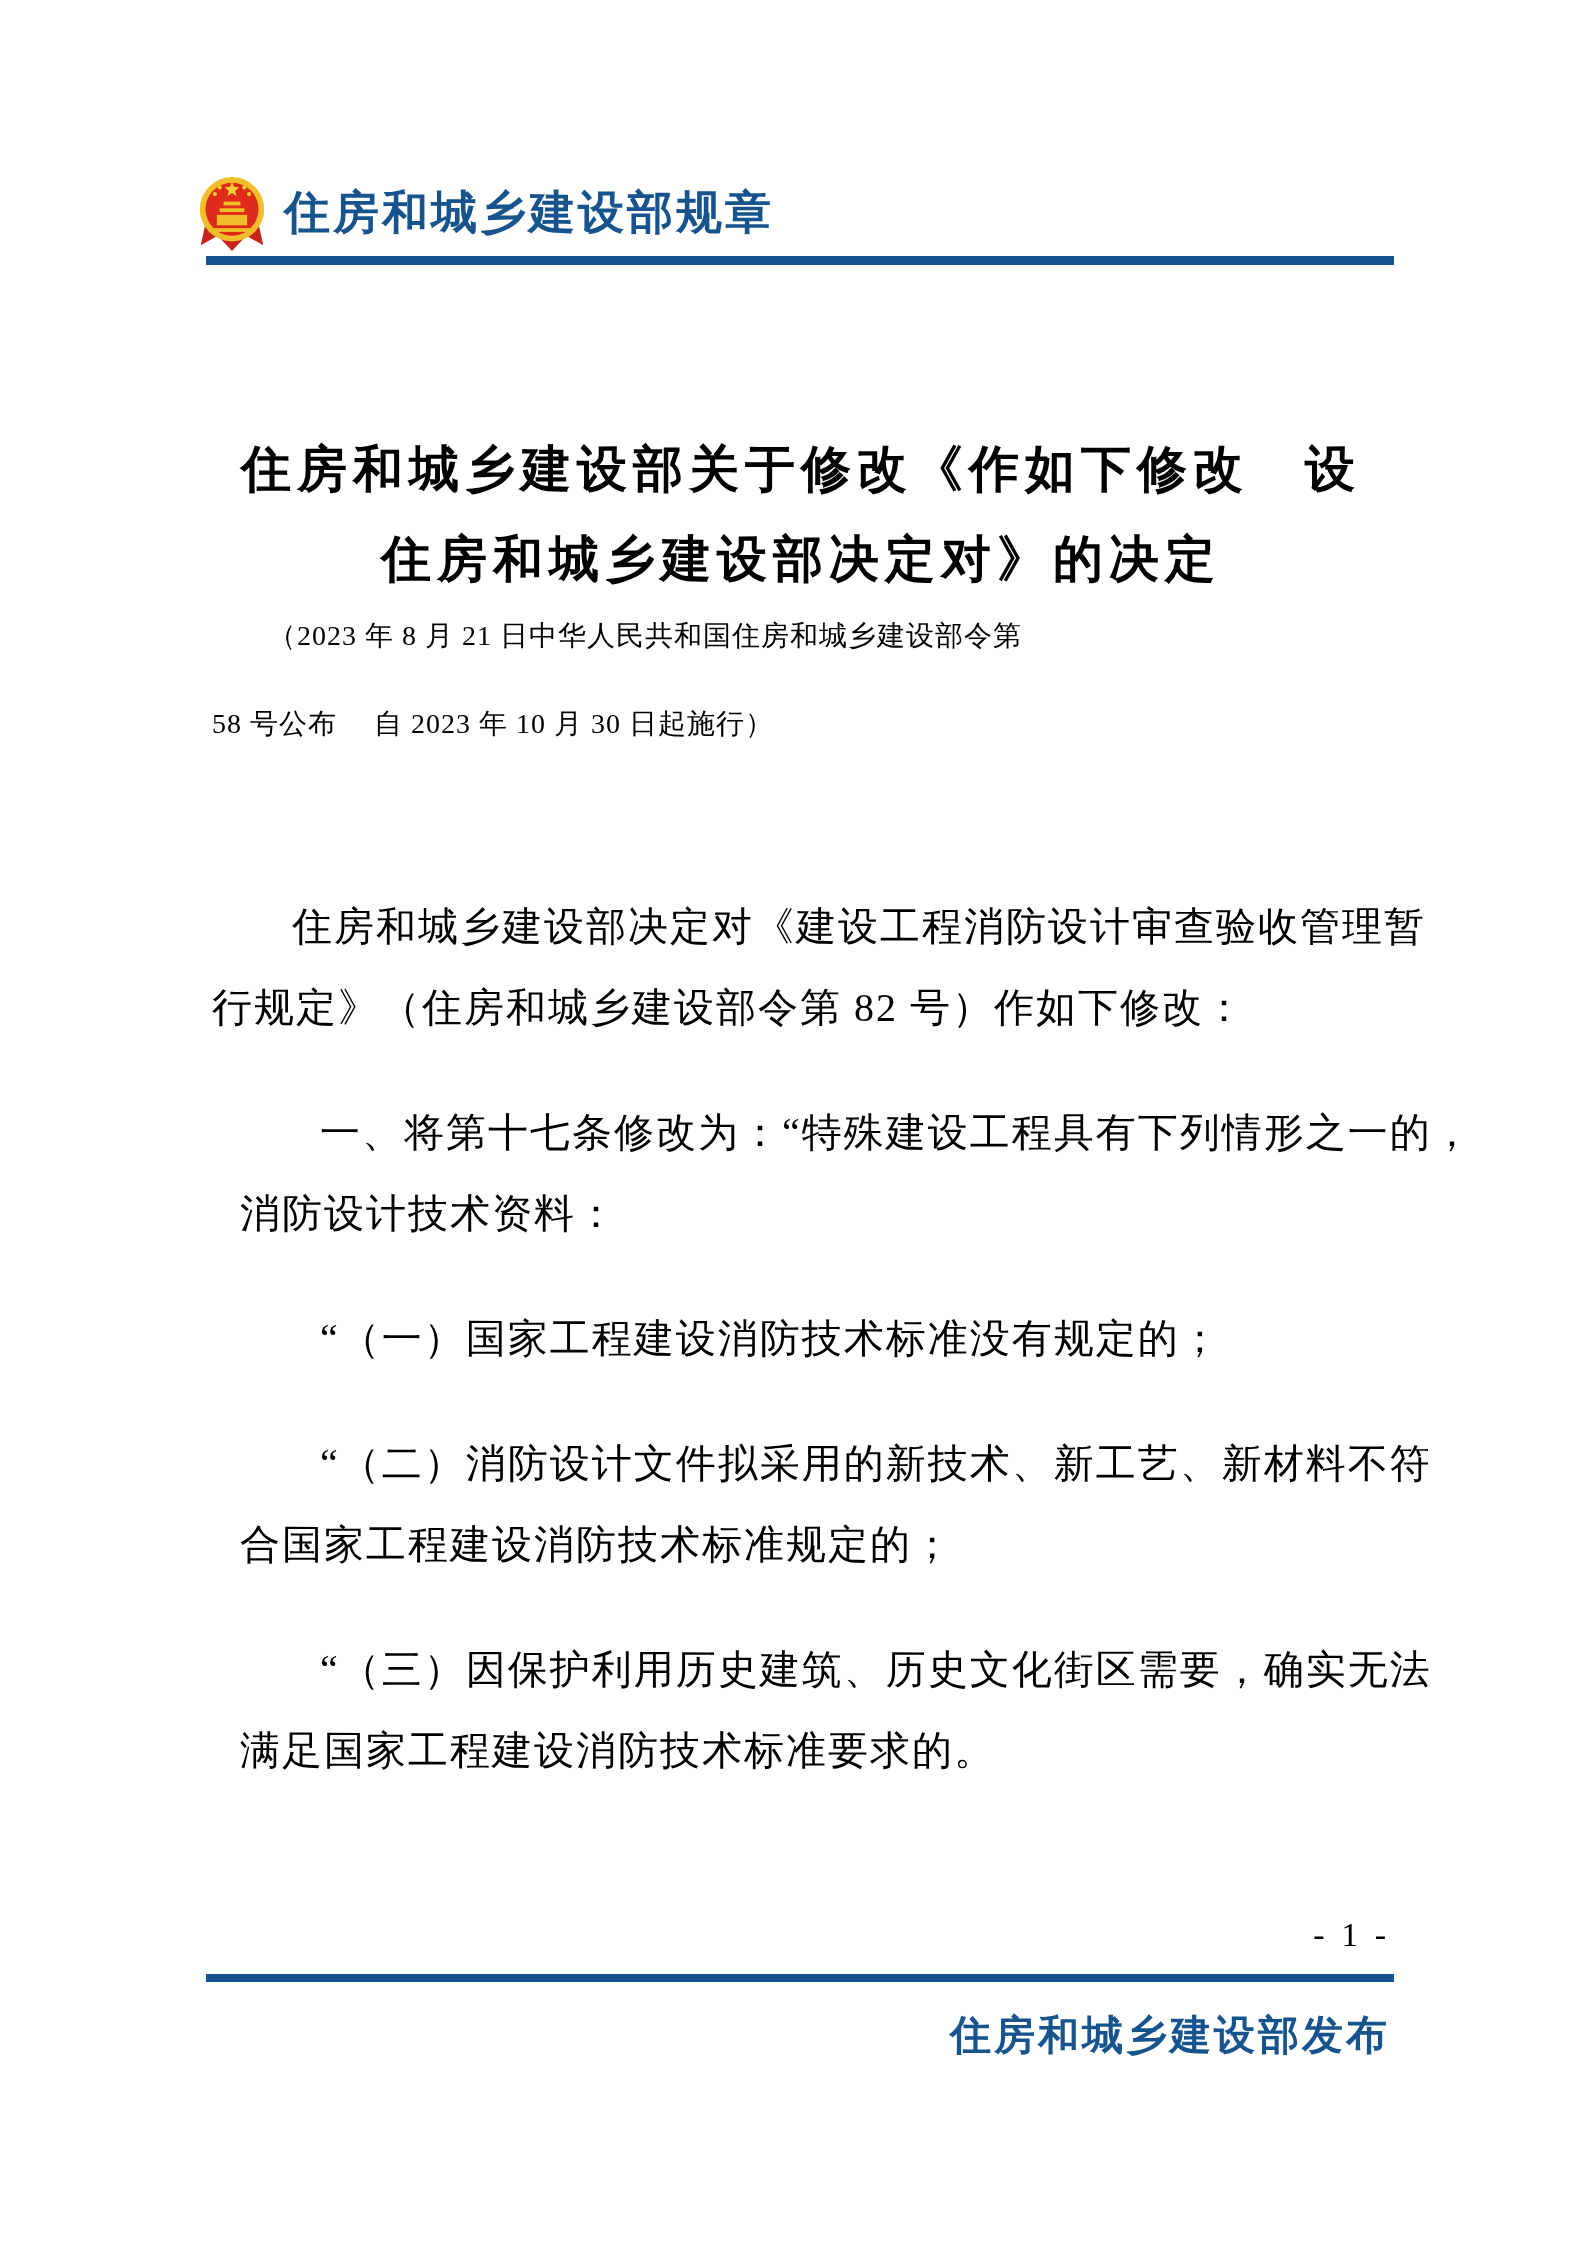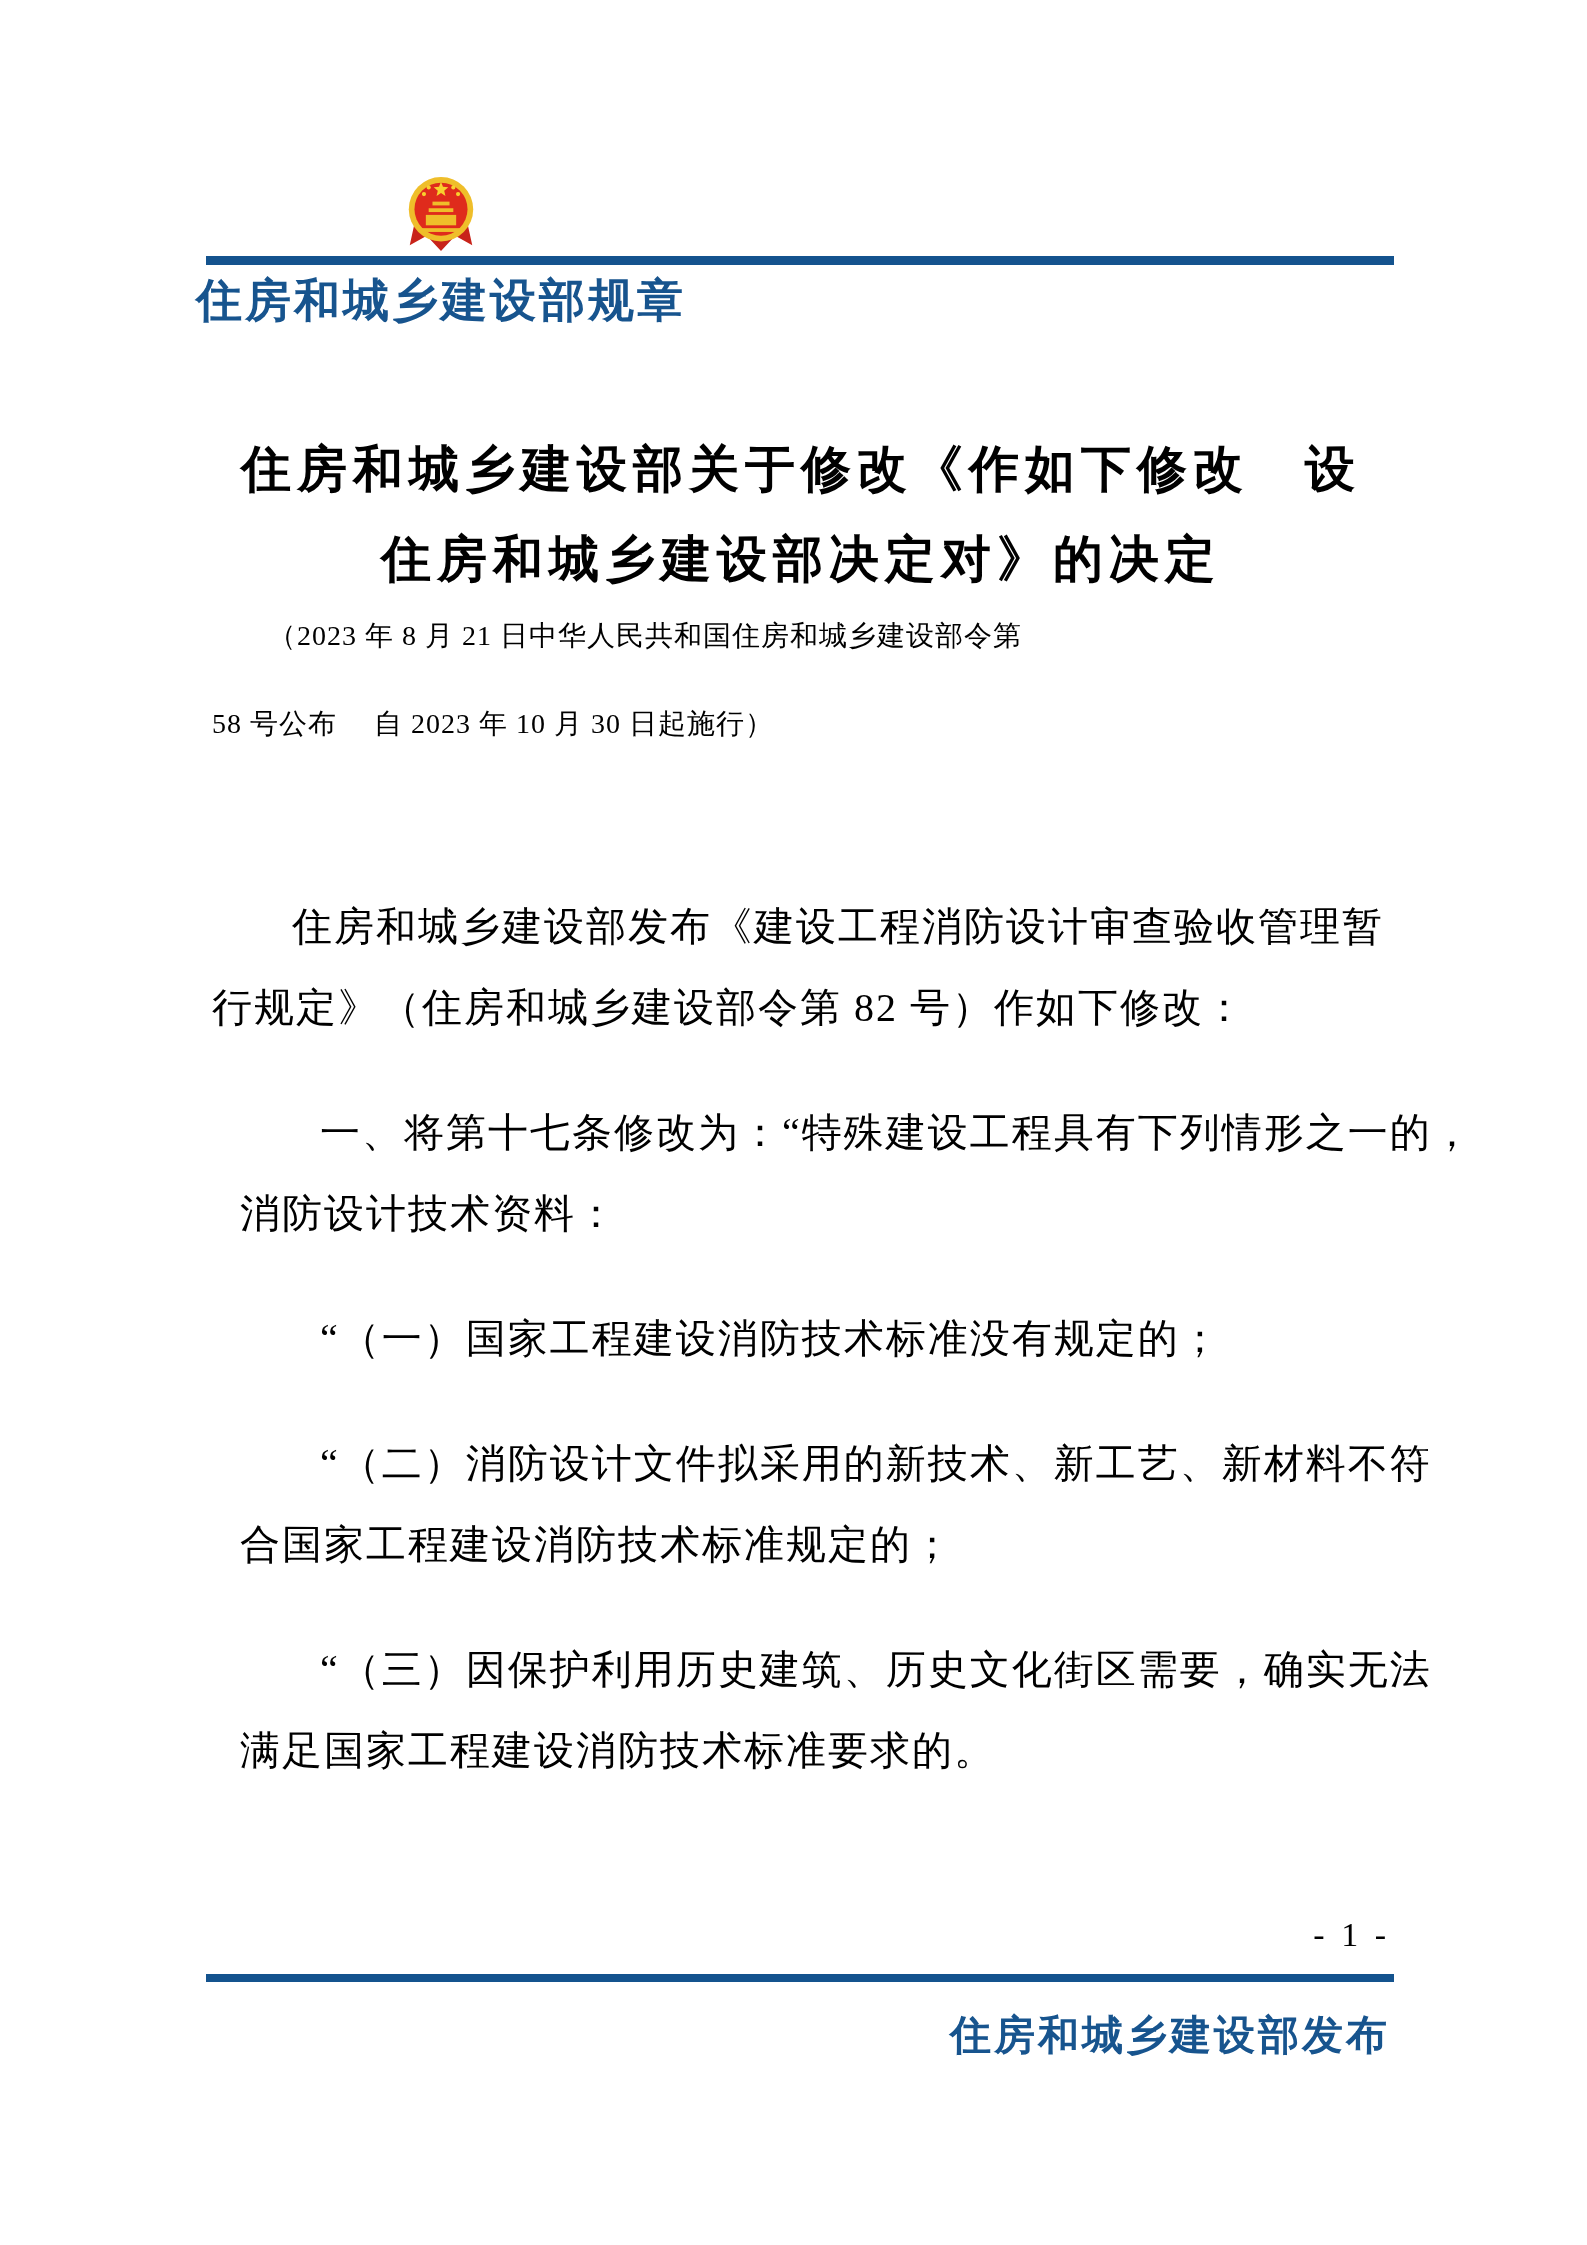--- a/index.html
+++ b/index.html
@@ -8,21 +8,21 @@
     width:1587px;height:2245px;
     margin:0 auto;
     background:#ffffff;
     font-family:"Liberation Serif","DejaVu Serif",serif;
     color:#000;
     overflow:hidden;
   }
   
   .header{
     position:absolute;top:172px;left:196px;
-    display:flex;align-items:center;gap:16px;flex-direction:column;
+    display:flex;align-items:center;gap:16px;
   }
   .emblem{width:72px;height:82px;flex:0 0 auto;}
   .banner{
     font-size:46px;font-weight:bold;color:#17548E;
     letter-spacing:3px;white-space:nowrap;
   }
   .rule{position:absolute;left:206px;width:1188px;background:#14538E;}
   .rule-header{top:256px;height:9px;}
   .rule-footer{top:1974px;height:8px;}
   
@@ -89,21 +89,21 @@
     <div>住房和城乡建设部决定对》的决定</div>
   </div>
 
   <div class="date-note">
     <div class="bline indent">（2023 年 8 月 21 日中华人民共和国住房和城乡建设部令第</div>
     <div class="bline">58 号公布　 自 2023 年 10 月 30 日起施行）</div>
   </div>
 
   <div class="doc-body">
     <div class="para">
-      <div class="bline indent">住房和城乡建设部发布《建设工程消防设计审查验收管理暂</div>
+      <div class="bline indent">住房和城乡建设部决定对《建设工程消防设计审查验收管理暂</div>
       <div class="bline">行规定》（住房和城乡建设部令第 82 号）作如下修改：</div>
     </div>
     <div class="para">
       <div class="bline indent">一、将第十七条修改为：“特殊建设工程具有下列情形之一的，</div>
       <div class="bline">消防设计技术资料：</div>
     </div>
     <div class="para">
       <div class="bline indent">“（一）国家工程建设消防技术标准没有规定的；</div>
     </div>
     <div class="para">

